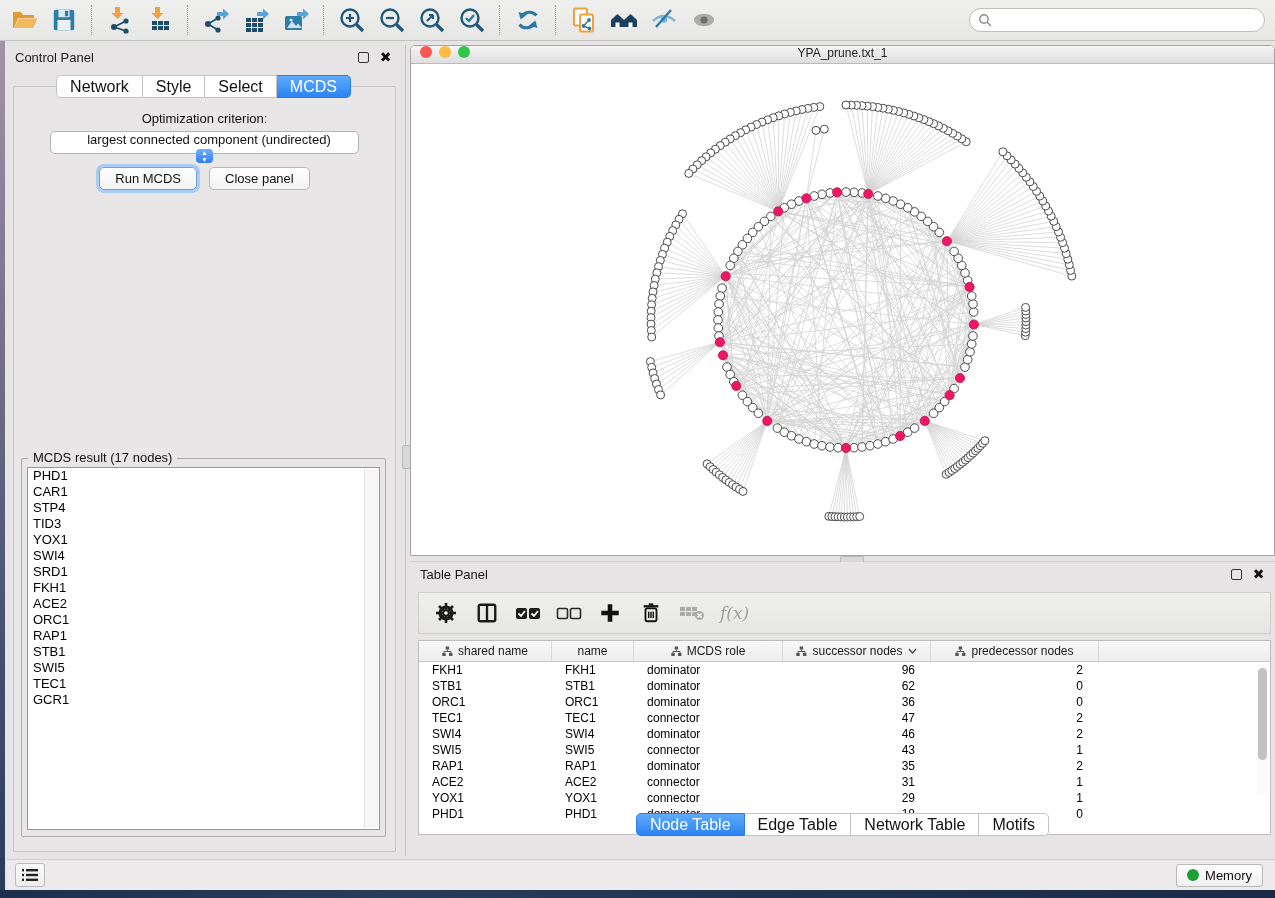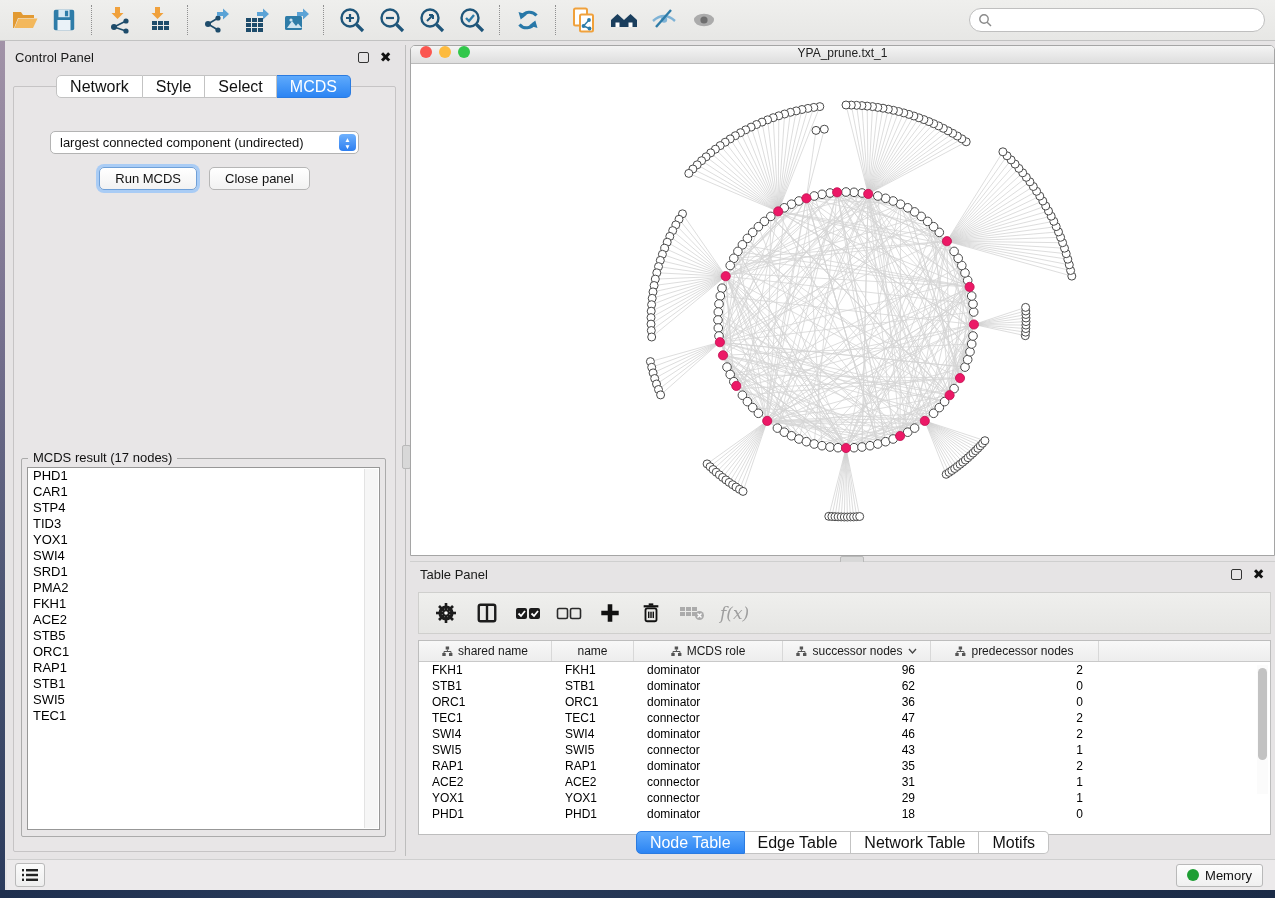--- a/index.html
+++ b/index.html
@@ -27,21 +27,21 @@
   
   #control-panel{position:absolute;left:5px;top:45px;width:397px;bottom:42px;background:#E6E4E5;}
   #ctrl-tabs{position:absolute;top:30px;left:0;right:0;display:flex;justify-content:center;z-index:3;}
   .seg{display:flex;}
   .seg .tab{background:#fff;border:1px solid #C3C3C3;border-left-width:0;padding:3px 13px;font-size:16px;color:#111;line-height:15px;}
   .seg .tab:first-child{border-left-width:1px;border-radius:5px 0 0 5px;}
   .seg .tab:last-child{border-radius:0 5px 5px 0;}
   .seg .tab.selected{background:linear-gradient(#5FAAFC,#2B84F3);border-color:#2B7BE0;color:#fff;}
   #cp-inner{position:absolute;left:8px;right:6px;top:41px;bottom:4px;background:#E8E6E7;border:1px solid #C6C4C5;border-radius:2px;}
   #opt-label{position:absolute;top:24px;left:0;right:0;text-align:center;font-size:13px;color:#111;}
-  #criterion{position:absolute;top:44px;left:36px;right:36px;height:23px;background:#fff;border:1px solid #B3B3B3;border-radius:5px;display:flex;align-items:center;box-sizing:border-box;}
+  #criterion{position:absolute;top:44px;left:36px;right:36px;height:23px;background:#fff;border:1px solid #B3B3B3;border-radius:5px;display:flex;align-items:center;box-sizing:border-box;flex-direction:column;}
   #criterion .sel-text{flex:1;font-size:13px;padding-left:9px;color:#111;white-space:nowrap;}
   .stepper{width:17px;height:17px;margin:2px;border-radius:4px;background:linear-gradient(#6FB1FD,#2D7EF0);display:flex;flex-direction:column;align-items:center;justify-content:center;color:#fff;}
   .stepper span{font-size:6.5px;line-height:7px;}
   .btn-row{position:absolute;top:80px;left:0;right:0;display:flex;justify-content:center;gap:12px;}
   .mac-btn{background:linear-gradient(#FFFFFF,#F2F2F2);border:1px solid #B6B6B6;border-radius:5px;padding:3px 15px;font-size:13px;font-family:inherit;color:#111;}
   .mac-btn.focused{box-shadow:0 0 0 3px #A9CCF5;border-color:#6FA0D8;}
   #mcds-box{position:absolute;left:7px;right:9px;top:371px;bottom:14px;border:1px solid #ABABAB;border-radius:2px;}
   #mcds-legend{position:absolute;top:-9px;left:6px;background:#E8E6E7;padding:0 5px;font-size:13px;color:#111;}
   #mcds-list{position:absolute;left:5px;right:5px;top:8px;bottom:6px;background:#fff;border:1px solid #979797;overflow:hidden;}
   .mcds-item{font-size:13px;line-height:16px;padding-left:5px;color:#000;}
@@ -74,21 +74,21 @@
   #tablewrap{position:absolute;left:8px;right:4px;top:78px;height:193px;background:#fff;border:1px solid #BDBDBD;overflow:hidden;}
   .tgrid{display:grid;grid-template-columns:133px 82px 149px 148px 168px 1fr;}
   #thead{height:20px;background:linear-gradient(#F8F8F8,#EDEDED);border-bottom:1px solid #C9C9C9;}
   .hcell{display:flex;align-items:center;justify-content:center;gap:5px;font-size:12px;color:#1a1a1a;border-right:1px solid #D8D8D8;height:20px;box-sizing:border-box;}
   .hcell:last-child{border-right:none;}
   .trow{height:16px;}
   .tcell{font-size:12px;line-height:16px;color:#000;padding-left:13px;white-space:nowrap;}
   .tcell.num{text-align:right;padding-left:0;padding-right:16px;}
   #tbl-scroll{position:absolute;right:2px;top:24px;bottom:40px;width:11px;background:#FBFBFB;}
   #tbl-scroll .thumb{position:absolute;left:1px;top:3px;width:9px;height:92px;background:#C2C2C2;border-radius:5px;}
-  #table-tabs{position:absolute;left:0;right:0;bottom:2px;height:24px;display:flex;justify-content:center;align-items:center;}
+  #table-tabs{position:absolute;left:0;right:0;bottom:20px;height:24px;display:flex;justify-content:center;align-items:center;}
 
   
   #statusbar{position:absolute;left:7px;right:0;bottom:8px;height:30px;background:#ECEAEB;border-top:1px solid #CFCFCF;display:flex;align-items:center;}
   #console-btn{margin-left:8px;width:28px;height:22px;background:linear-gradient(#FBFBFB,#EEE);border:1px solid #B9B9B9;border-radius:3px;display:flex;align-items:center;justify-content:center;}
   #memory-btn{margin-left:auto;margin-right:12px;height:23px;background:linear-gradient(#FDFDFD,#F0F0F0);border:1px solid #B9B9B9;border-radius:3px;display:flex;align-items:center;gap:6px;padding:0 10px;font-size:13px;color:#111;}
   #memory-btn .dot{width:12px;height:12px;border-radius:50%;background:#1E9E34;}
 </style>
 </head>
 <body>
 
@@ -267,20 +267,21 @@
     </div>
     <div id="ctrl-tabs">
         <div class="seg" id="ctrl-tabs-seg">
           <span class="tab">Network</span>
           <span class="tab">Style</span>
           <span class="tab">Select</span>
           <span class="tab selected">MCDS</span>
         </div>
       </div>
     <div id="cp-inner">
+      <div id="opt-label">Optimization criterion:</div>
       <div id="criterion">
         <span class="sel-text">largest connected component (undirected)</span>
         <span class="stepper">
             <span>▲</span>
             <span>▼</span>
           </span>
       </div>
       <div class="btn-row">
         <button class="mac-btn focused">Run MCDS</button>
         <button class="mac-btn">Close panel</button>
@@ -289,29 +290,28 @@
         <span id="mcds-legend">MCDS result (17 nodes)</span>
         <div id="mcds-list">
 
         <div class="mcds-item">PHD1</div>
             <div class="mcds-item">CAR1</div>
             <div class="mcds-item">STP4</div>
             <div class="mcds-item">TID3</div>
             <div class="mcds-item">YOX1</div>
             <div class="mcds-item">SWI4</div>
             <div class="mcds-item">SRD1</div>
-            <div class="mcds-item">PMA2</div>
             <div class="mcds-item">FKH1</div>
             <div class="mcds-item">ACE2</div>
-            <div class="mcds-item">STB5</div>
             <div class="mcds-item">ORC1</div>
             <div class="mcds-item">RAP1</div>
             <div class="mcds-item">STB1</div>
             <div class="mcds-item">SWI5</div>
             <div class="mcds-item">TEC1</div>
+            <div class="mcds-item">GCR1</div>
             <div id="mcds-scroll"></div>
           </div>
       </div>
     </div>
   </div>
 
   <div id="vsplit">
       <div class="line"></div>
       <div class="grip"></div>
     </div>

